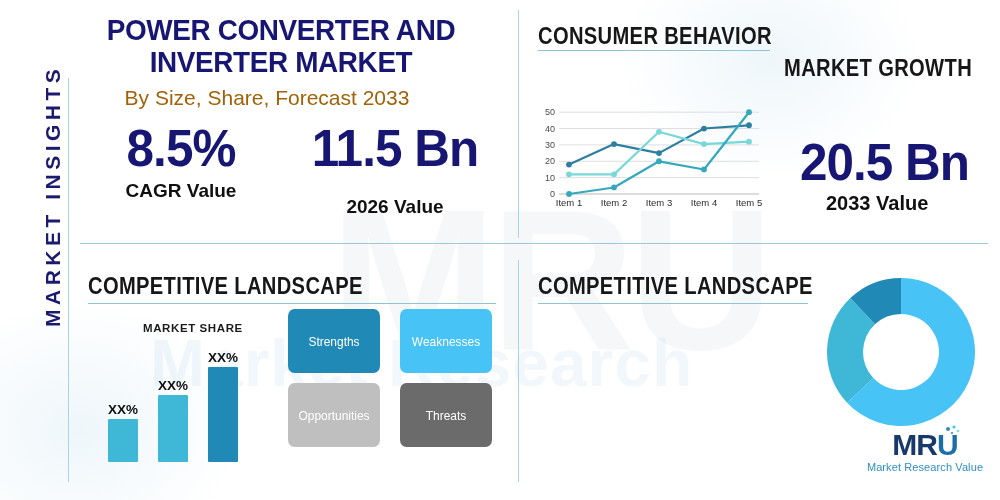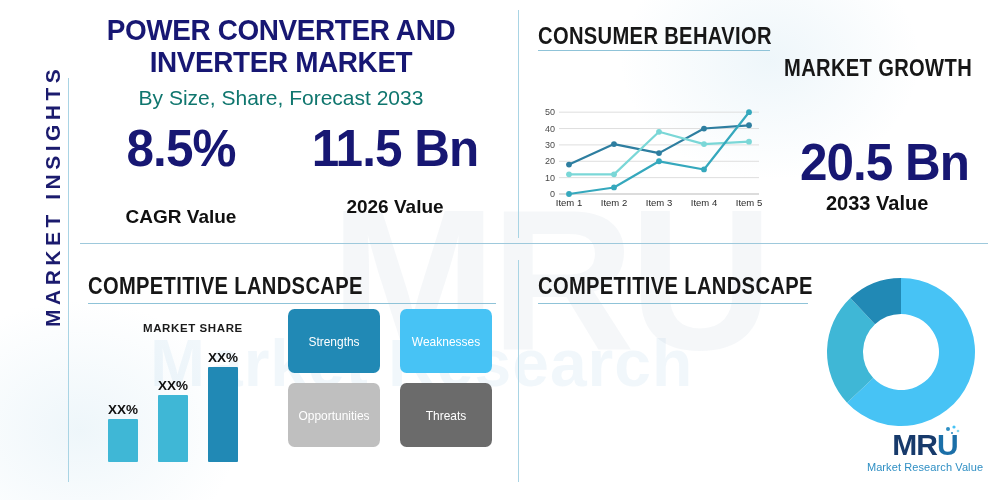--- a/index.html
+++ b/index.html
@@ -51,22 +51,22 @@
   
   .title{
     position:absolute;left:56px;top:14px;width:450px;
     text-align:center;color:#171773;
     font-family:"Liberation Sans", sans-serif;
     font-weight:bold;font-size:30px;line-height:1.06;
     letter-spacing:-0.4px;
     transform:scaleX(0.93);transform-origin:center top;
   }
   .subtitle{
-    position:absolute;left:56px;top:86px;width:450px;
-    text-align:center;color:#0f766e;
+    position:absolute;left:42px;top:86px;width:450px;
+    text-align:center;color:#a16207;
     font-size:21px;font-weight:normal;
   }
   .bigstat{
     position:absolute;text-align:center;color:#171773;
     font-weight:bold;font-size:52px;line-height:1;
     letter-spacing:-1px;
     transform:scaleX(0.95);transform-origin:center top;
   }
   .statlabel{
     position:absolute;text-align:center;color:#101010;
@@ -141,21 +141,21 @@
   <div class="watermark">MRU</div>
   <div class="watermark2">Market Research</div>
 
   <div class="vlabel">MARKET INSIGHTS</div>
   <div class="v-divider" style="left:68px;top:78px;height:404px;"></div>
 
   <div class="title">POWER CONVERTER AND INVERTER MARKET</div>
   <div class="subtitle">By Size, Share, Forecast 2033</div>
 
   <div class="bigstat" style="left:86px;top:122px;width:190px;">8.5%</div>
-  <div class="statlabel" style="left:86px;top:206px;width:190px;text-align:center;">CAGR Value</div>
+  <div class="statlabel" style="left:86px;top:180px;width:190px;text-align:center;">CAGR Value</div>
 
   <div class="bigstat" style="left:290px;top:122px;width:210px;">11.5 Bn</div>
   <div class="statlabel" style="left:290px;top:196px;width:210px;">2026 Value</div>
 
   <div class="v-divider" style="left:518px;top:10px;height:228px;"></div>
 
   <div class="heading" style="left:538px;top:22px;">CONSUMER BEHAVIOR</div>
   <div class="heading-ul" style="left:538px;top:50px;width:232px;"></div>
 
   <div class="heading" style="left:784px;top:54px;">MARKET GROWTH</div>

